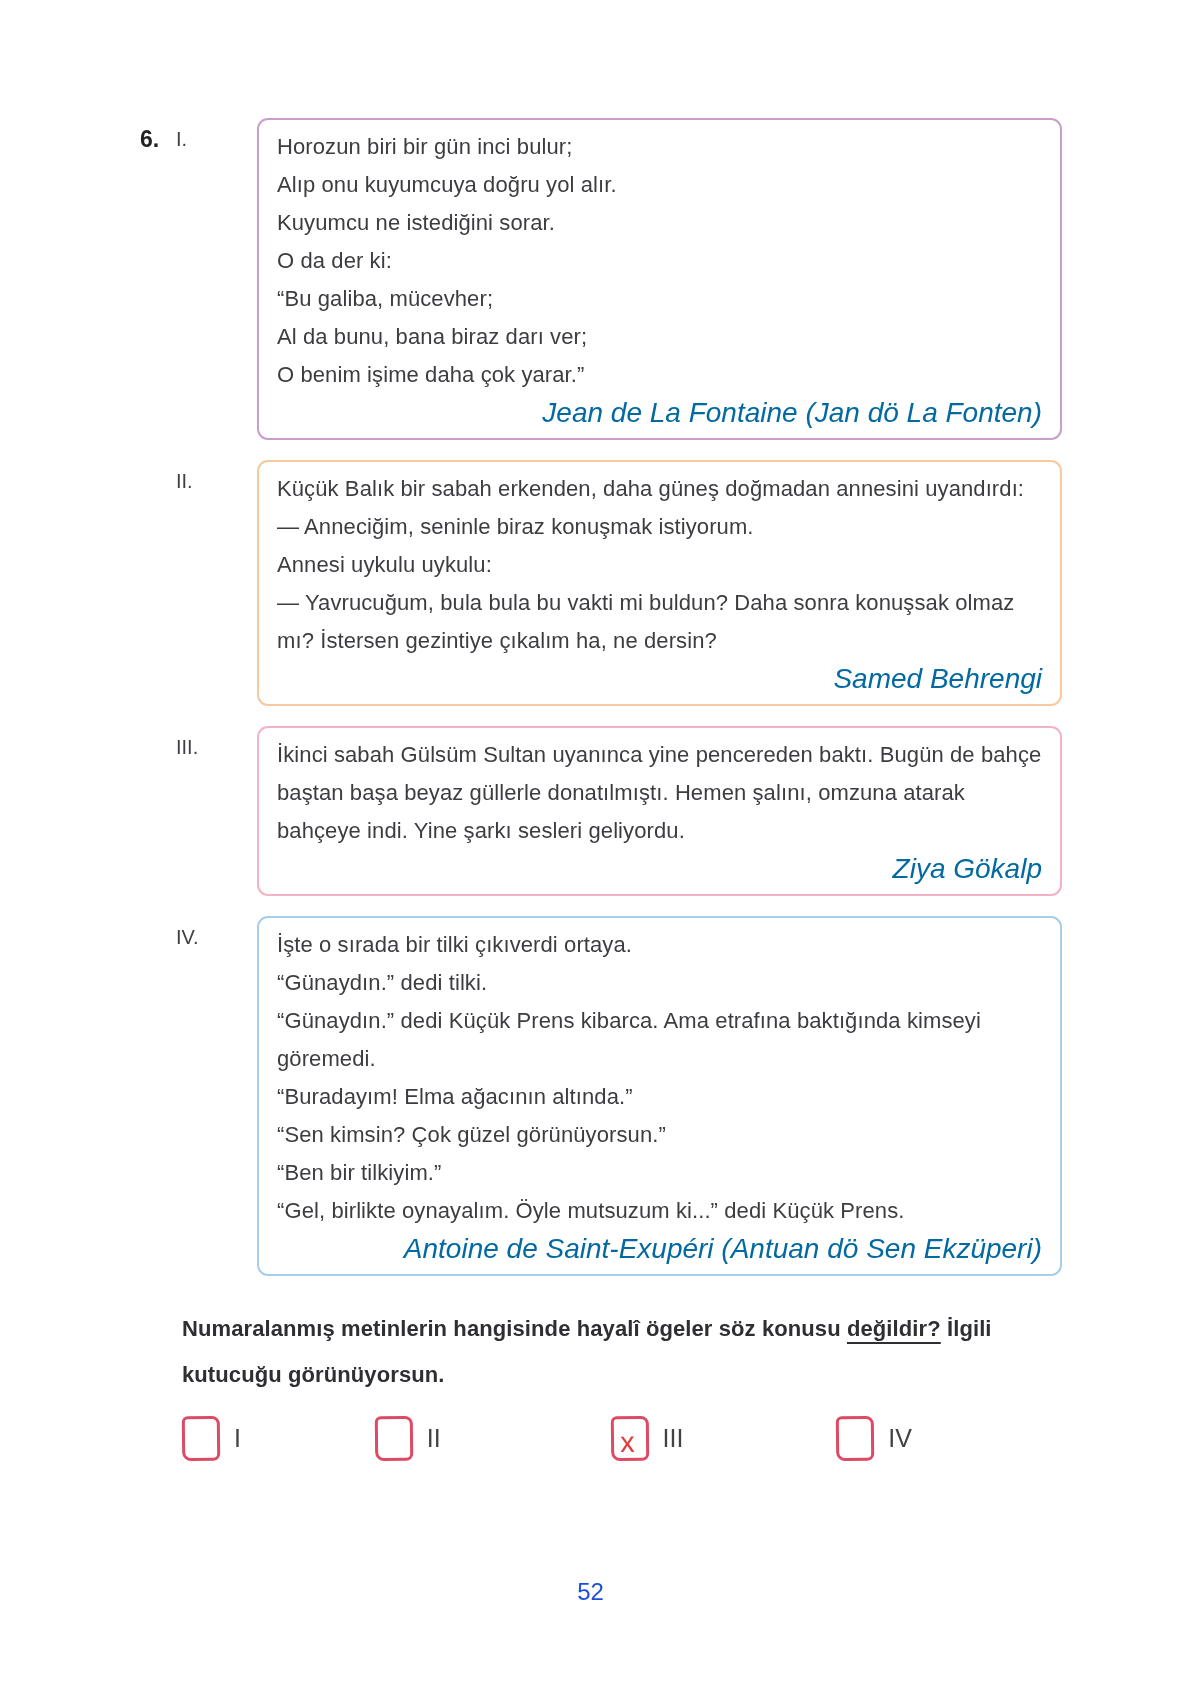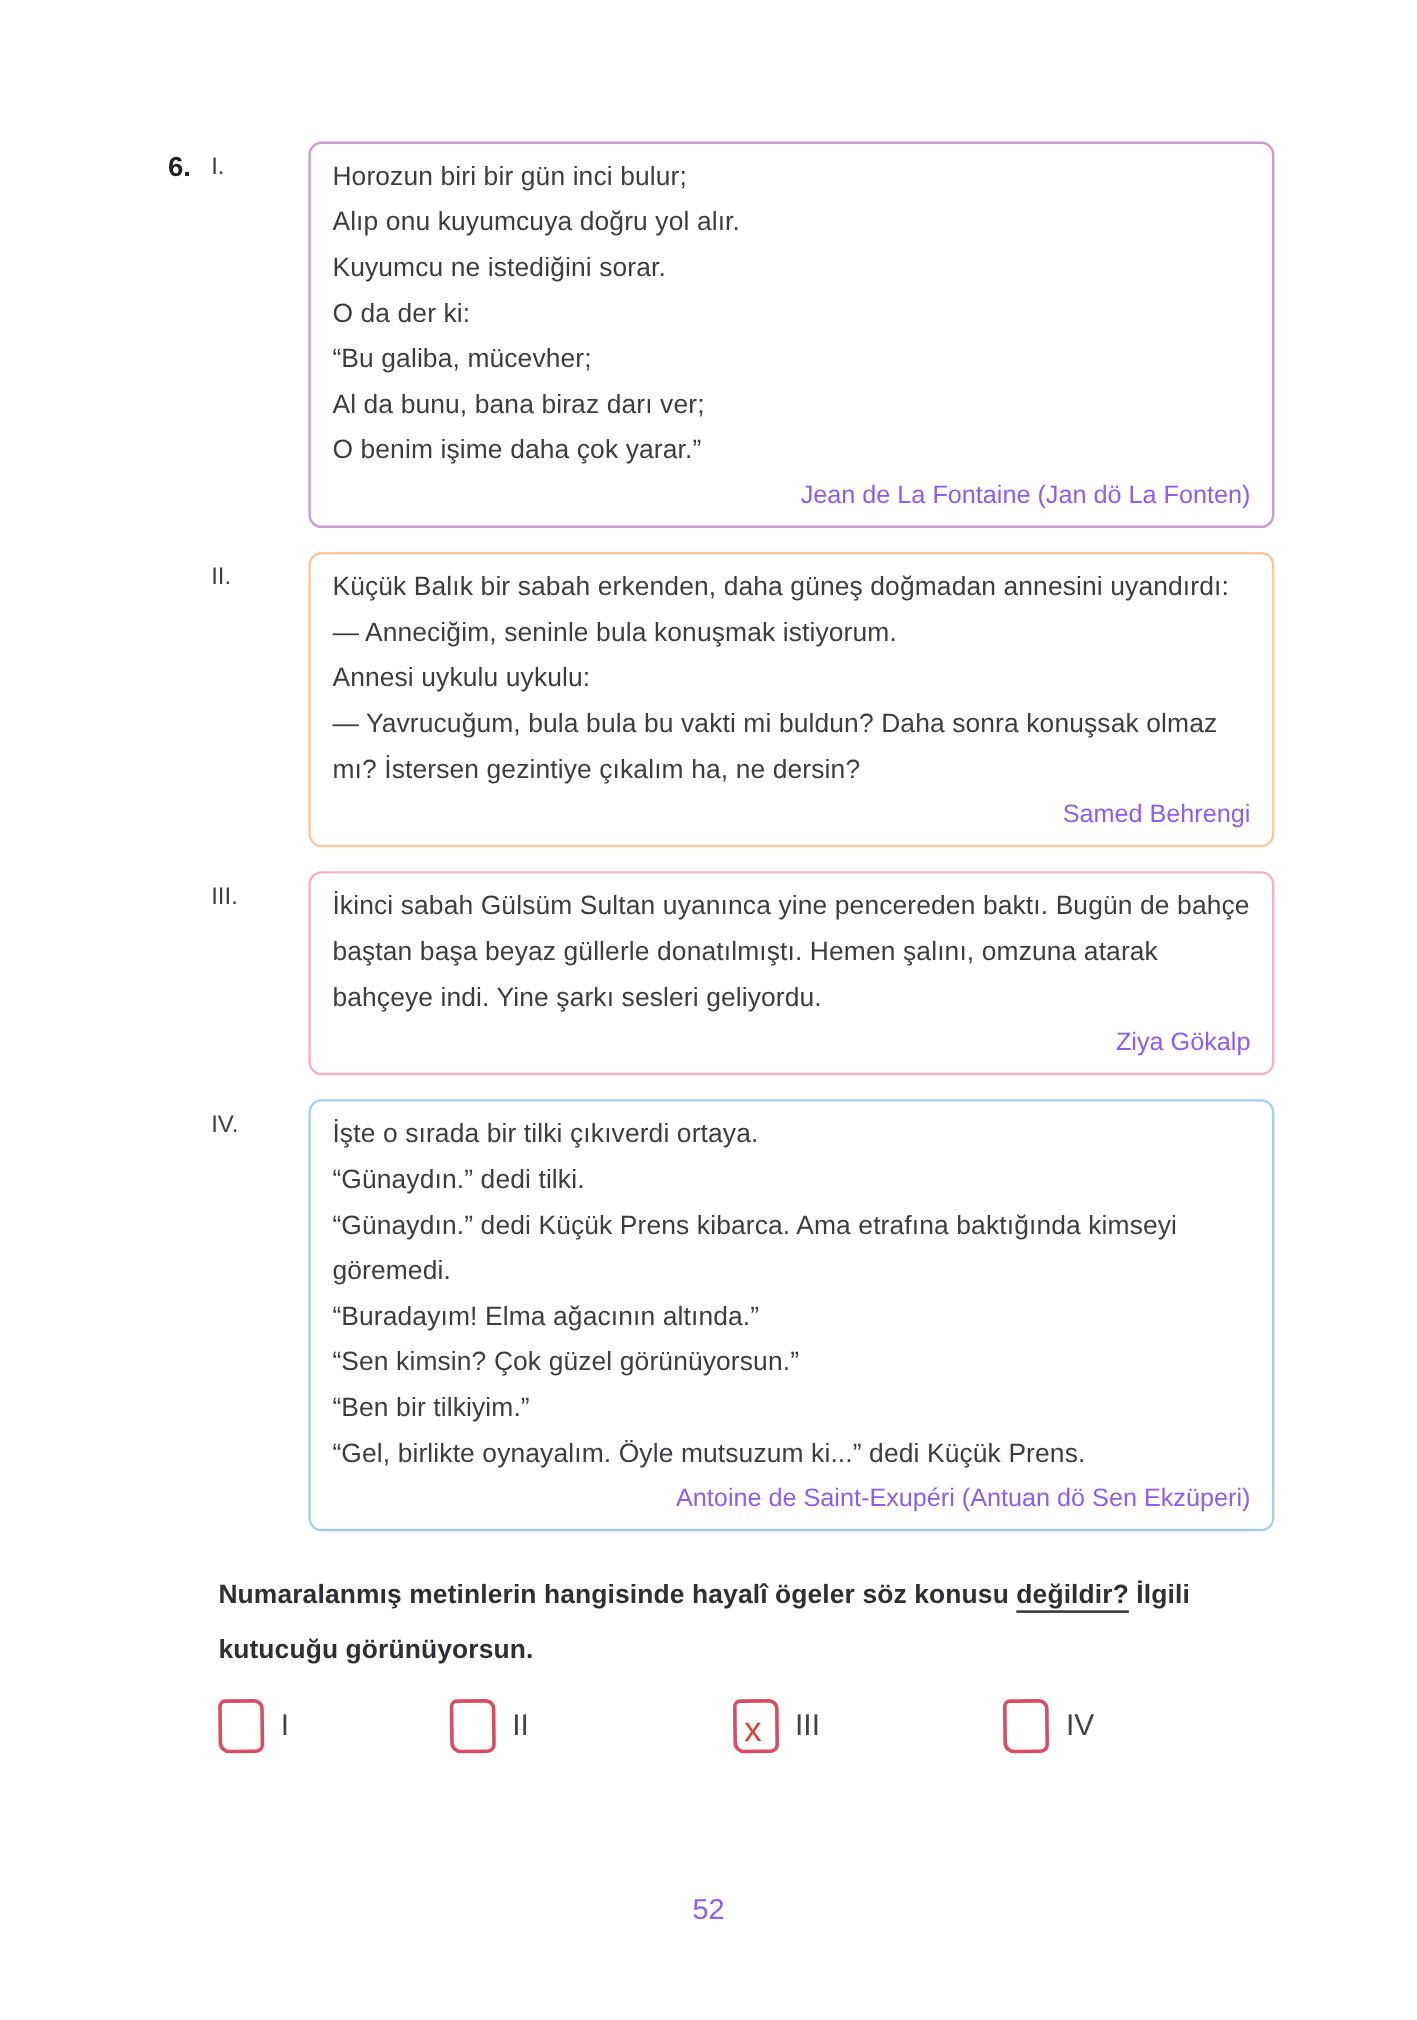--- a/index.html
+++ b/index.html
@@ -31,22 +31,22 @@
     padding:8px 18px 6px 18px;
     background:#ffffff;
     box-sizing:border-box;
     margin-left:41px;
   }
   .pline{
     font-size:22px;line-height:38px;color:#3d3d41;
     letter-spacing:.1px;
   }
   .attribution{
-    font-size:21px;line-height:38px;color:#8b5cf6;
-    text-align:right;
+    font-size:28px;line-height:38px;color:#0369a1;
+    font-style:italic;text-align:right;
   }
   
   .question{
     margin:30px 0 0 42px;
     width:880px;
     font-size:22px;font-weight:700;color:#2e2e33;
     line-height:46px;letter-spacing:.1px;
   }
   .underlined{
     text-decoration:underline;
@@ -78,21 +78,21 @@
   }
   .opt-label{
     margin-left:14px;
     font-size:25px;color:#424247;
     font-weight:400;
   }
   
   .page-number{
     position:absolute;left:0;top:1578px;width:1181px;
     text-align:center;
-    font-size:24px;color:#8b5cf6;
+    font-size:24px;color:#1d4ed8;
   }
 </style>
 </head>
 <body>
 
 <div class="page">
   <div class="content">
 
     <div id="passages">
         <div class="passage-row">
@@ -110,21 +110,21 @@
             <div class="pline">O benim işime daha çok yarar.”</div>
             <div class="attribution">Jean de La Fontaine (Jan dö La Fonten)</div>
           </div>
         </div>
         <div class="passage-row">
           <div class="gutter">
             <span class="plabel">II.</span>
           </div>
           <div class="pbox" style="border-color: rgb(246, 201, 158);">
             <div class="pline">Küçük Balık bir sabah erkenden, daha güneş doğmadan annesini uyandırdı:</div>
-            <div class="pline">— Anneciğim, seninle bula konuşmak istiyorum.</div>
+            <div class="pline">— Anneciğim, seninle biraz konuşmak istiyorum.</div>
             <div class="pline">Annesi uykulu uykulu:</div>
             <div class="pline">— Yavrucuğum, bula bula bu vakti mi buldun? Daha sonra konuşsak olmaz mı? İstersen gezintiye çıkalım ha, ne dersin?</div>
             <div class="attribution">Samed Behrengi</div>
           </div>
         </div>
         <div class="passage-row">
           <div class="gutter">
             <span class="plabel">III.</span>
           </div>
           <div class="pbox" style="border-color: rgb(243, 179, 196);">

